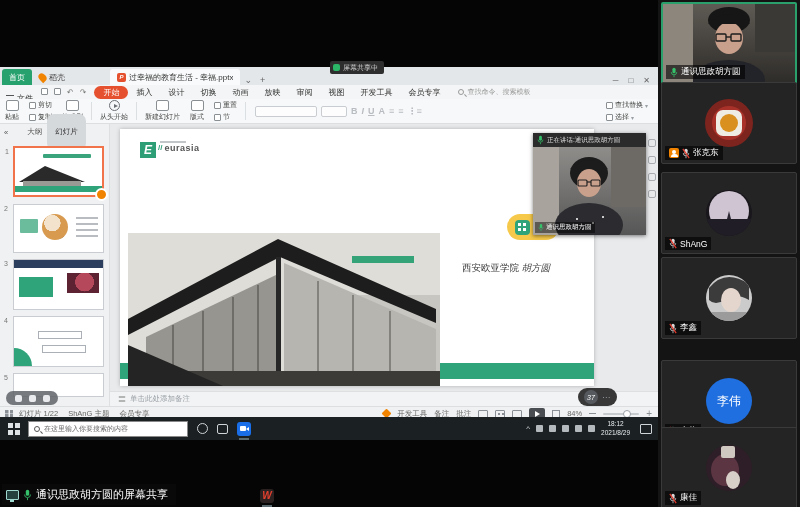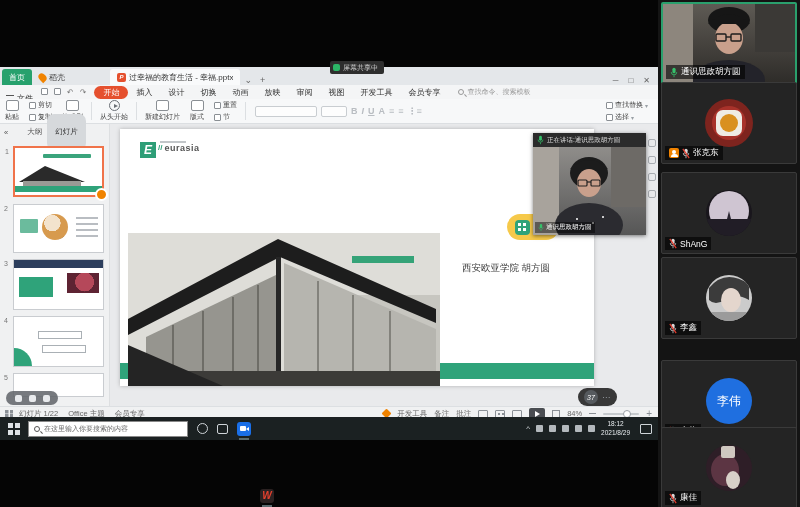--- a/index.html
+++ b/index.html
@@ -102,21 +102,21 @@
   .logo { position:absolute; left:20px; top:13px; display:flex; align-items:flex-start; gap:2px; }
   .logo-e { width:16px; height:16px; background:#2e9e77; color:#fff; font-weight:bold; font-size:12px;
     display:flex; align-items:center; justify-content:center; }
   .logo-sl { color:#2e9e77; font-size:8px; font-weight:bold; margin-top:1px; }
   .logo-t { color:#555; font-size:9px; font-weight:bold; letter-spacing:.5px; margin-top:1px; }
   .logo-sub { position:absolute; left:40px; top:12px; width:26px; height:2px; background:#c2c6c9; }
   .s-title { position:absolute; left:150px; top:52px; width:320px; text-align:center; color:#35a378;
     font-size:26px; font-weight:bold; letter-spacing:3px; white-space:nowrap; }
   .s-bar { position:absolute; left:232px; top:127px; width:62px; height:7px; background:#35a378; }
   .s-by { position:absolute; left:296px; top:133px; width:180px; text-align:center; font-size:9.5px; color:#3c3c3c; }
-  .s-by b { font-weight:normal; margin-left:0; }
+  .s-by b { font-weight:normal; margin-left:0;font-style:italic; }
   .s-band { position:absolute; left:0; top:234px; width:474px; height:16px; background:#2fa37a; }
   .s-photo { position:absolute; left:8px; top:104px; width:312px; height:153px; }
 
   
   .cam { position:absolute; left:533px; top:133px; width:113px; height:102px; background:#1f1f1f;
     box-shadow:0 1px 4px rgba(0,0,0,.5); z-index:50; }
   .cam-head { height:14px; background:#2b2b2b; display:flex; align-items:center; gap:3px; padding:0 4px; }
   .cam-head span { color:#d9d9d9; font-size:6.5px; white-space:nowrap; }
   .cam-vid { position:relative; width:100%; height:88px; overflow:hidden; }
   .cam-name { position:absolute; left:2px; bottom:2px; display:flex; align-items:center; gap:2px;
@@ -431,26 +431,30 @@
           </div>
         </div>
 
         <div class="rail">
           <i></i>
           <i></i>
           <i></i>
           <i></i>
         </div>
 
+        <div class="notesbar">
+          <i class="hamb" style="transform:scale(.8)"></i>
+          <span>单击此处添加备注</span>
+        </div>
       </div>
 
       <div class="statusbar">
         <i class="sb-grid"></i>
         <span class="sb-item">幻灯片 1/22</span>
-        <span class="sb-item">Office 主题</span>
+        <span class="sb-item">ShAnG 主题</span>
         <span class="sb-item">会员专享</span>
         <div class="sb-right">
           <i class="spark"></i>
           <span>开发工具</span>
           <span>备注</span>
           <span>批注</span>
           <i class="vicon"></i>
           <i class="vicon grid"></i>
           <i class="vicon"></i>
           <i class="playbtn"></i>
@@ -540,20 +544,29 @@
           <i></i>
         </i>
       <i class="qr-code"></i>
     </div>
 
     <div class="ball">
       <i class="ring">37</i>
       <span class="dots">⋯</span>
     </div>
 
+    <div class="banner">
+      <i class="mon"></i>
+      <svg width="9" height="12" viewBox="0 0 10 14">
+        <rect x="3" y="1" width="4" height="7" rx="2" fill="#35c06a"></rect>
+        <path d="M1.5 6.5a3.5 3.5 0 0 0 7 0" stroke="#35c06a" fill="none"></path>
+        <line x1="5" y1="10.5" x2="5" y2="13" stroke="#35c06a"></line>
+      </svg>
+      <span>通识思政胡方圆的屏幕共享</span>
+    </div>
   </div>
 
   <div class="sidebar">
 
     <div class="tile active" style="top:2px">
       <svg width="136" height="82" viewBox="0 0 136 82">
         <defs>
             <linearGradient id="bgt1" x1="0" y1="0" x2="0" y2="1">
           <stop offset="0" stop-color="#5e5a54"></stop>
               <stop offset="1" stop-color="#2c2a27"></stop>

